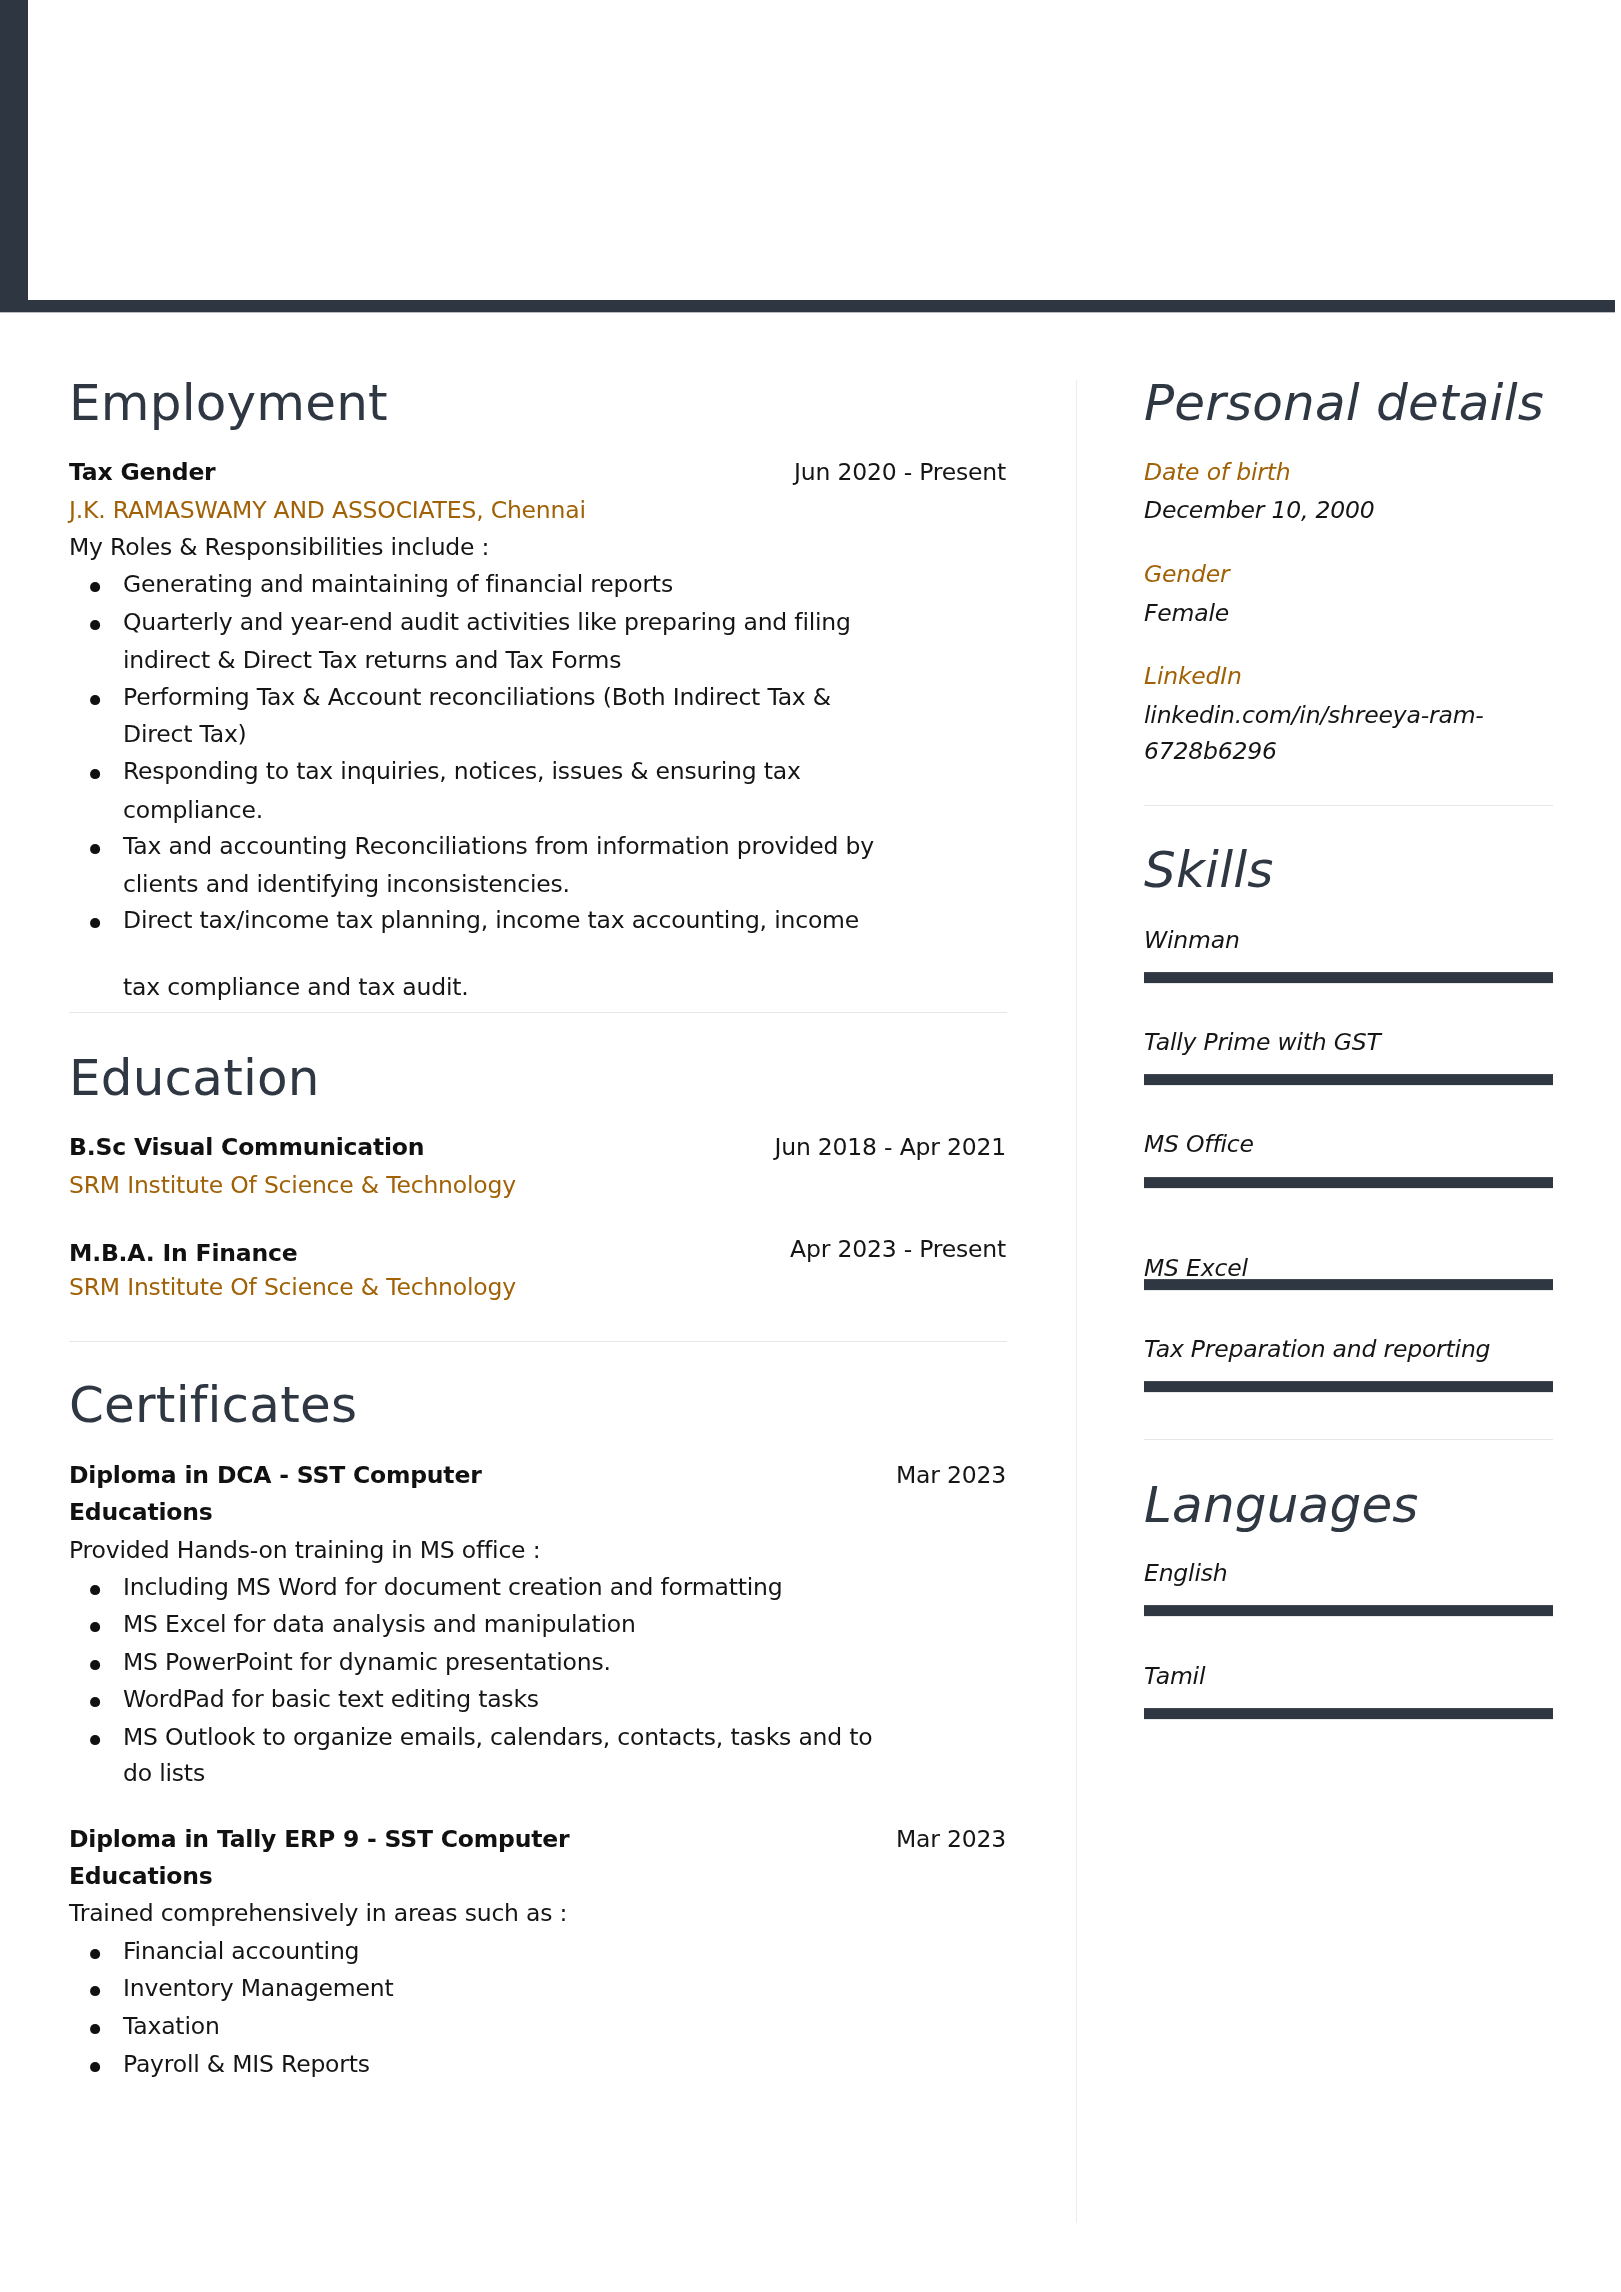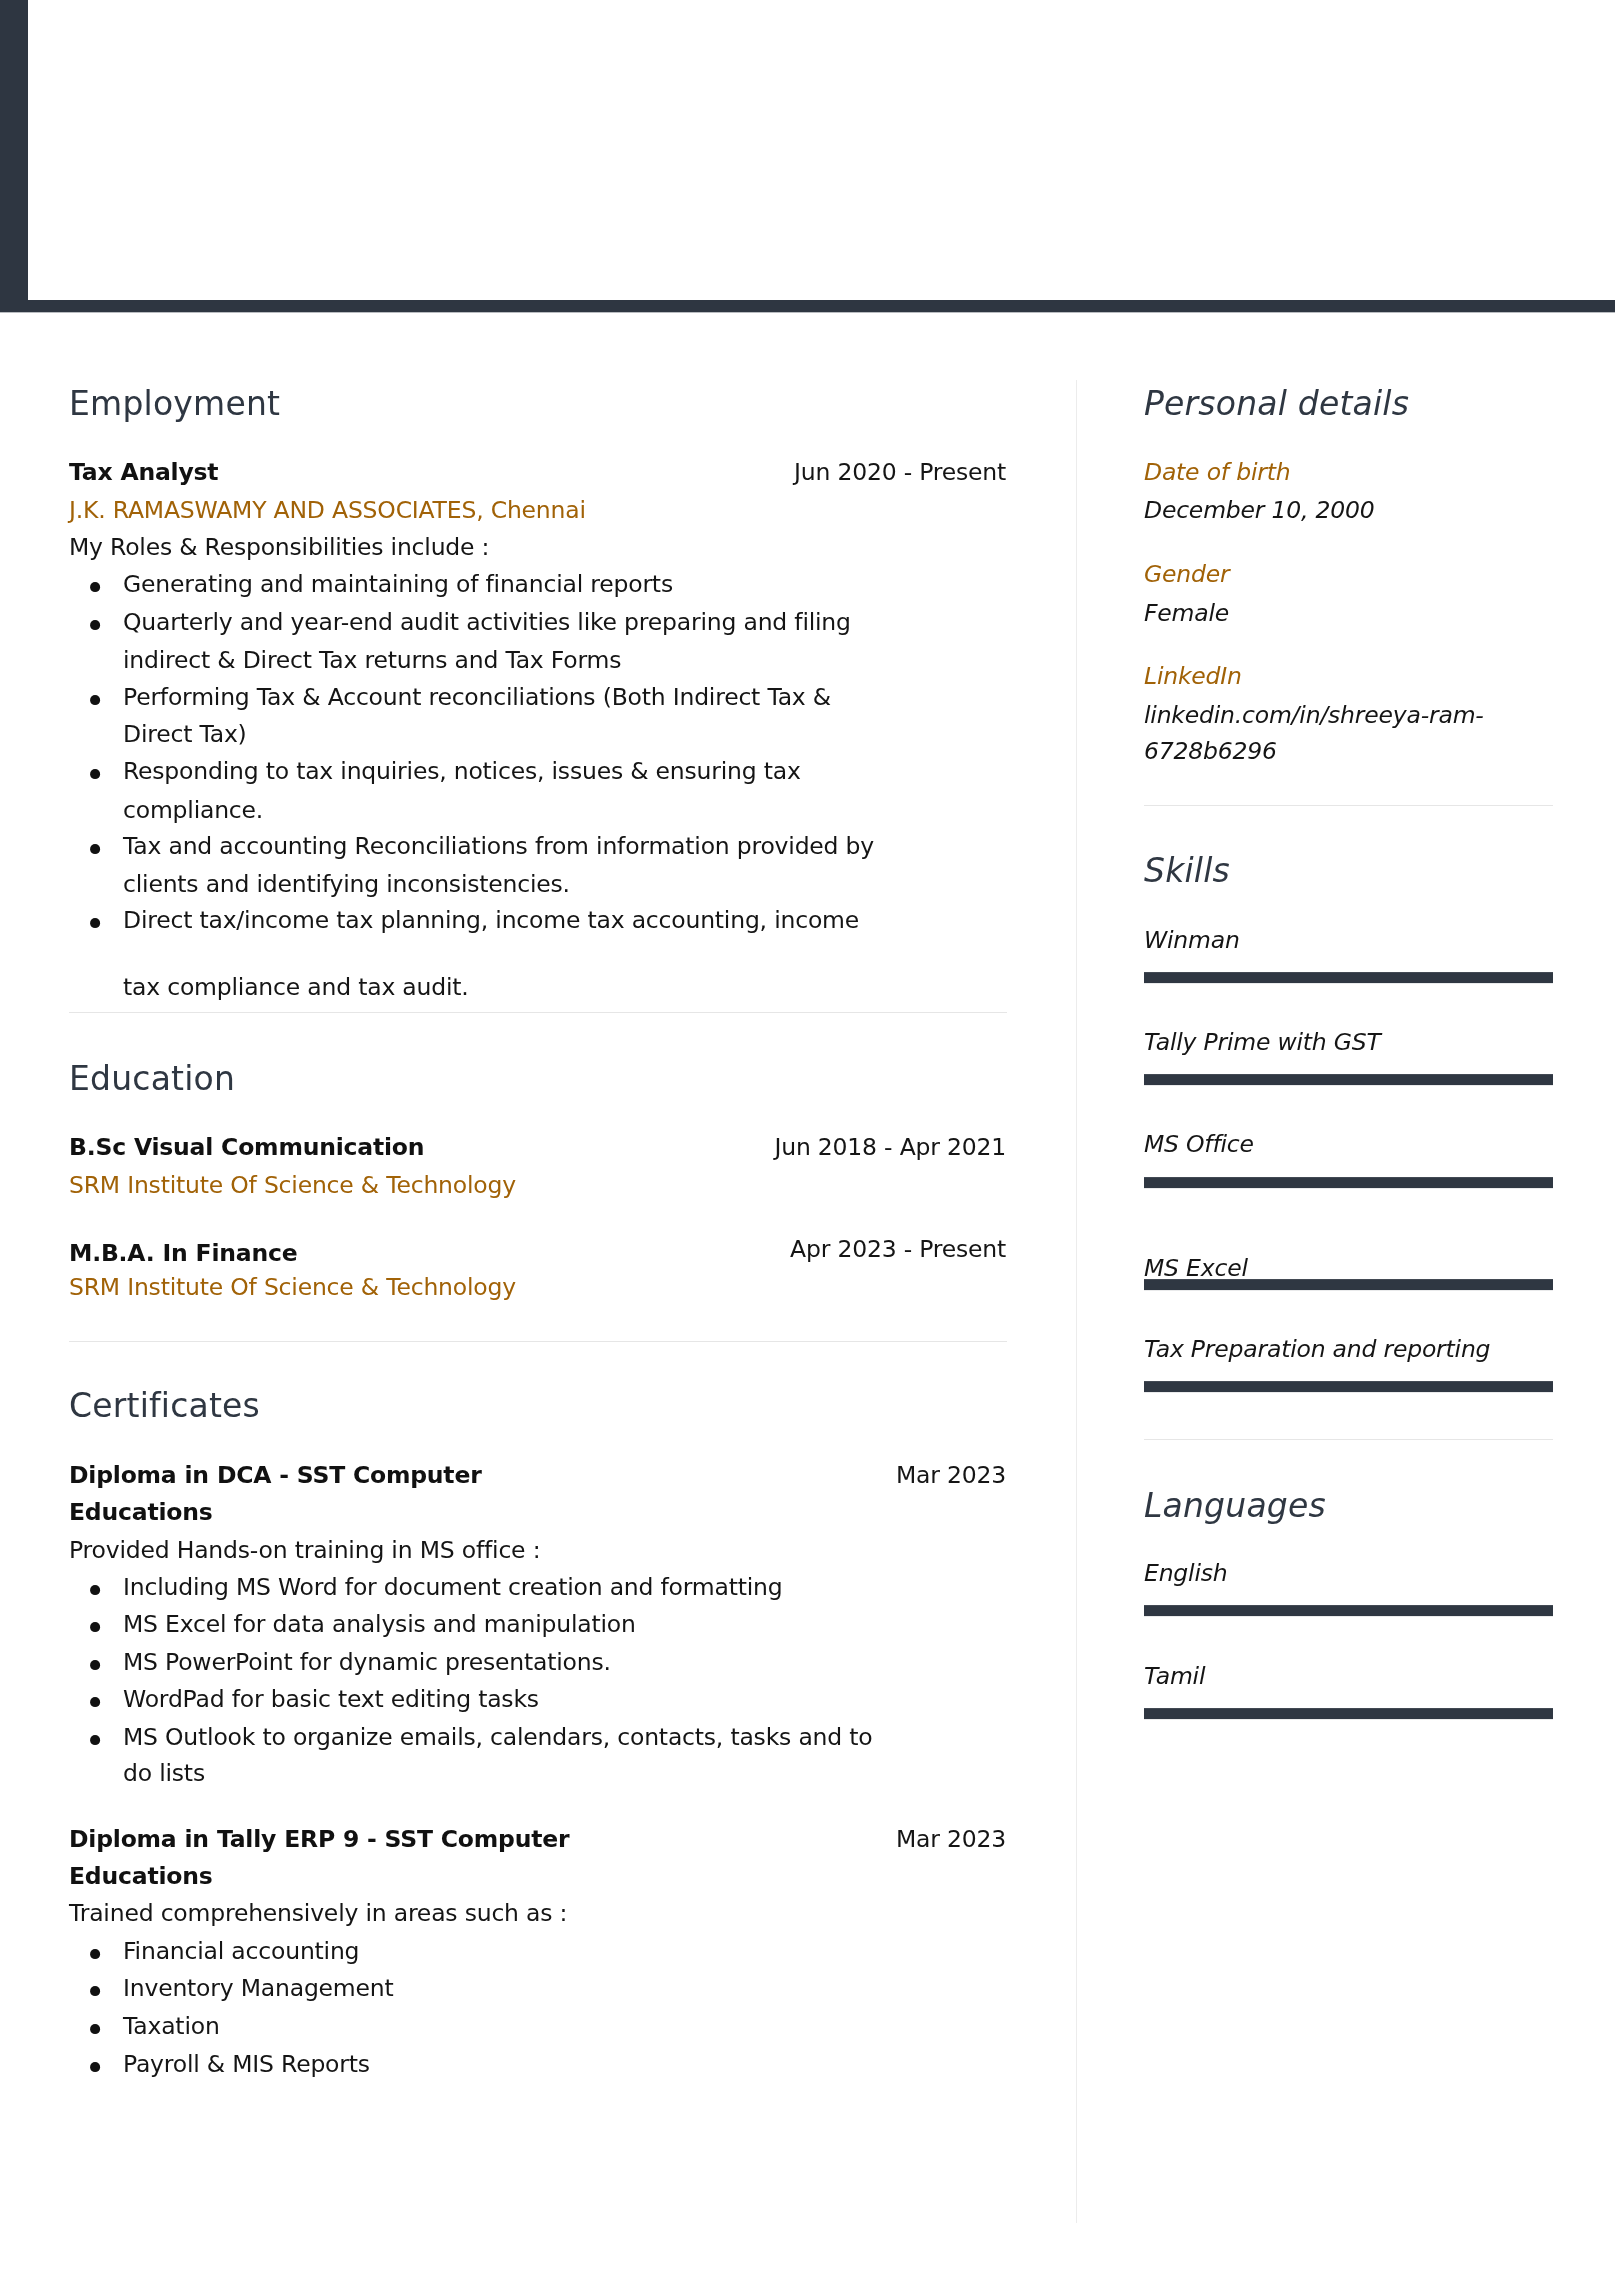--- a/index.html
+++ b/index.html
@@ -4,21 +4,21 @@
 <style>
   html, body { margin: 0; padding: 0; background: #ffffff; }
   body { width: 1621px; height: 2293px; position: relative; overflow: hidden;
          font-family: "DejaVu Sans", sans-serif; color: #111111; }
   .hdr-left { position: absolute; left: 0; top: 0; width: 28px; height: 312px; background: #2e3641; }
   .hdr-bottom { position: absolute; left: 0; top: 300px; width: 1615px; height: 11.8px; background: #2e3641; }
   .hdr-shadow { position: absolute; left: 0; top: 312px; width: 1615px; height: 1px; background: #b9bcc0; }
   .vdivider { position: absolute; left: 1076px; top: 380px; width: 1px; height: 1843px; background: #ececec; }
 
   .abs { position: absolute; white-space: nowrap; }
-  .h2 { font-size: 33px; color: #2f3742; line-height: 49px; transform: translateY(-24.5px); letter-spacing: 0.2px; }
+  .h2 { font-size: 50px; color: #2f3742; line-height: 49px; transform: translateY(-24.5px); letter-spacing: 0.2px; }
   .line { font-size: 23.5px; line-height: 37px; transform: translateY(-18.6px); letter-spacing: -0.2px; }
   .bold { font-weight: bold; color: #111; }
   .muted { color: #a16207; }
   .plain { color: #151515; }
   .bullet { position: absolute; width: 9.8px; height: 9.8px; border-radius: 50%; background: #111; transform: translate(-4.9px,-4.9px); }
   .hsep { position: absolute; height: 1px; background: #e6e6e6; }
   .bar { position: absolute; height: 10.8px; background: #e2e4e7; transform: translateY(-5.9px); }
   .bar-fill { height: 100%; background: #2f3742; }
   .sec-left { left: 69px; }
   .sec-right { left: 1144px; font-style: italic; }
@@ -29,21 +29,21 @@
 
 <div class="hdr-left"></div>
 <div class="hdr-bottom"></div>
 <div class="hdr-shadow"></div>
 <div class="vdivider"></div>
 
 <section>
   <div class="abs h2 sec-left" style="top:403px">Employment</div>
 
   <div>
-    <div class="abs line bold sec-left" style="top:473px">Tax Analyst</div>
+    <div class="abs line bold sec-left" style="top:473px">Tax Gender</div>
     <div class="abs line plain" style="top:473px; right:615px">Jun 2020 - Present</div>
     <div class="abs line muted sec-left" style="top:511px">J.K. RAMASWAMY AND ASSOCIATES, Chennai</div>
     <div class="abs line plain sec-left" style="top:548px">My Roles &amp; Responsibilities include :</div>
 
     <ul style="margin:0;padding:0;list-style:none">
       <li>
         <span class="bullet" style="left:95px; top:587px"></span>
         <span class="abs line plain bul-text" style="top:585px">Generating and maintaining of financial reports</span>
       </li>
       <li>

